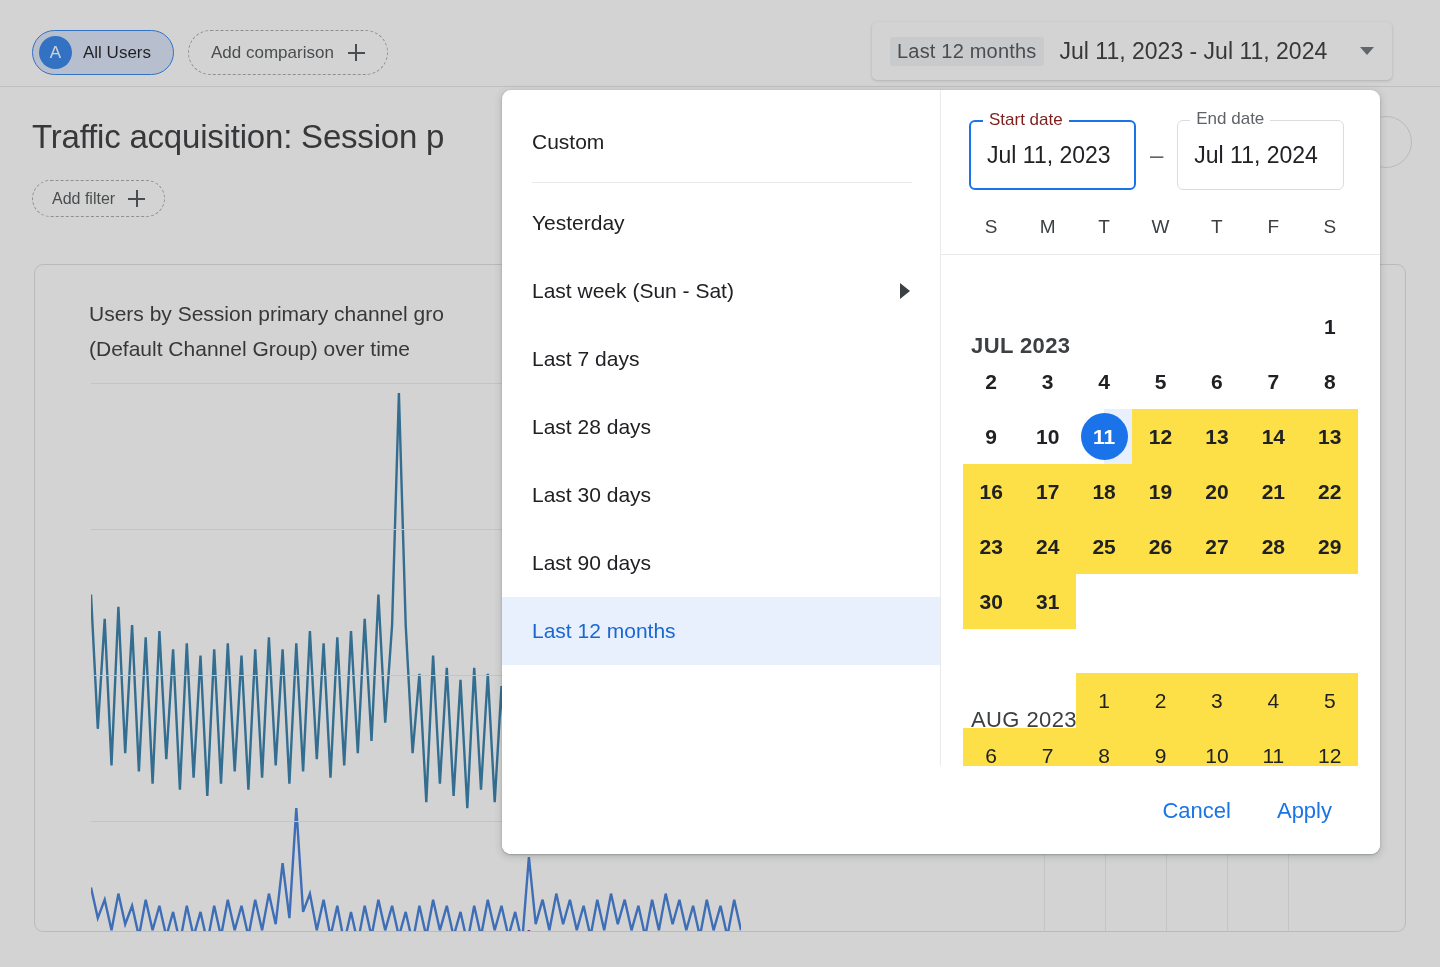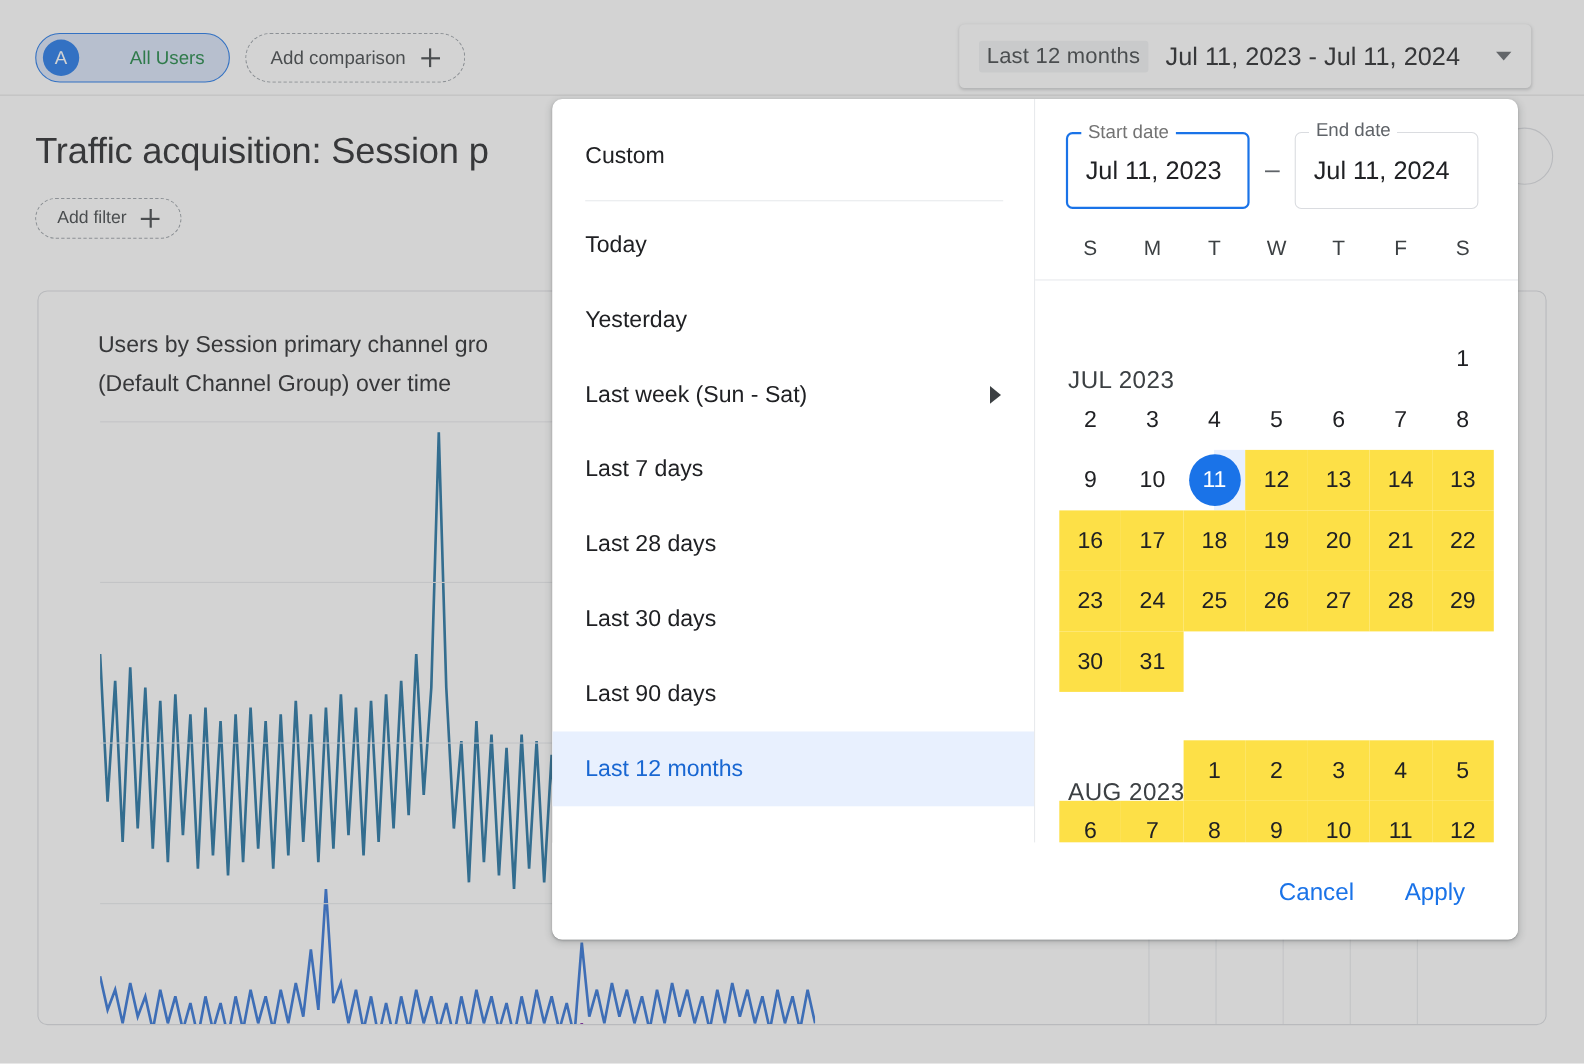--- a/index.html
+++ b/index.html
@@ -30,21 +30,21 @@
     height: 45px; padding: 0 22px 0 6px;
     border: 1px solid #1a73e8; border-radius: 999px;
     background: #d7e3f8;
   }
   .avatar-a {
     width: 33px; height: 33px; border-radius: 50%;
     background: #1a73e8; color: #fff;
     display: flex; align-items: center; justify-content: center;
     font-size: 17px; font-weight: 500;
   }
-  .chip-allusers .lbl { font-size: 17px; color: #15803d; margin-left: 35px; }
+  .chip-allusers .lbl { font-size: 17px; color: #000000; }
   .chip-dashed {
     display: flex; align-items: center; gap: 14px;
     height: 45px; padding: 0 22px;
     border: 1px dashed #9aa0a6; border-radius: 999px;
     background: transparent;
     font-size: 17px; color: #3c4043;
   }
   .plus-ico { width: 17px; height: 17px; position: relative; display:inline-block; }
   .plus-ico::before, .plus-ico::after {
     content: ""; position: absolute; background: #3c4043;
@@ -155,21 +155,21 @@
     border: 1px solid #dadce0; border-radius: 6px;
     display: flex; align-items: center; padding: 0 16px;
     font-size: 23px; color: #202124;
   }
   .field.focused { border: 2px solid #1a73e8; }
   .field .flabel {
     position: absolute; top: -12px; left: 12px;
     background: #fff; padding: 0 6px;
     font-size: 17px; color: #5f6368;
   }
-  .field.focused .flabel { color: #737373; }
+  .field.focused .flabel { color: #7f1d1d; }
   .dash-sep { font-size: 24px; color: #5f6368; }
 
   .weekdays {
     display: grid; grid-template-columns: repeat(7, 1fr);
     padding: 0 22px 16px 22px;
   }
   .weekdays span { text-align: center; font-size: 19px; color: #3c4043; }
   .wd-divider { height: 1px; background: #e8eaed; }
 
   .cal-scroll { flex: 1; overflow: hidden; padding: 0 22px; position: relative; }
@@ -276,23 +276,20 @@
 
   <div class="popover">
     <div class="pop-body">
 
       <div class="preset-list" id="preset-list">
           <div class="preset-item">
             <span>Custom</span>
           </div>
           <div class="preset-divider"></div>
           <div class="preset-item">
-            <span>Today</span>
-          </div>
-          <div class="preset-item">
             <span>Yesterday</span>
           </div>
           <div class="preset-item">
             <span>Last week (Sun - Sat)</span>
             <span class="arrow"></span>
           </div>
           <div class="preset-item">
             <span>Last 7 days</span>
           </div>
           <div class="preset-item">
@@ -329,21 +326,21 @@
             <span>M</span>
             <span>T</span>
             <span>W</span>
             <span>T</span>
             <span>F</span>
             <span>S</span>
           </div>
         <div class="wd-divider"></div>
 
         <div class="cal-scroll" id="cal-scroll">
-            <div style="position: relative;">
+            <div style="position: relative; font-weight: bold;">
               <div class="month-name" style="position: absolute; left: 4px; top: 14px; z-index: 4;">JUL 2023</div>
               <div class="week" style="margin-top: 44px;">
                 <div class="day empty"></div>
                 <div class="day empty"></div>
                 <div class="day empty"></div>
                 <div class="day empty"></div>
                 <div class="day empty"></div>
                 <div class="day empty"></div>
                 <div class="day">1</div>
               </div>

